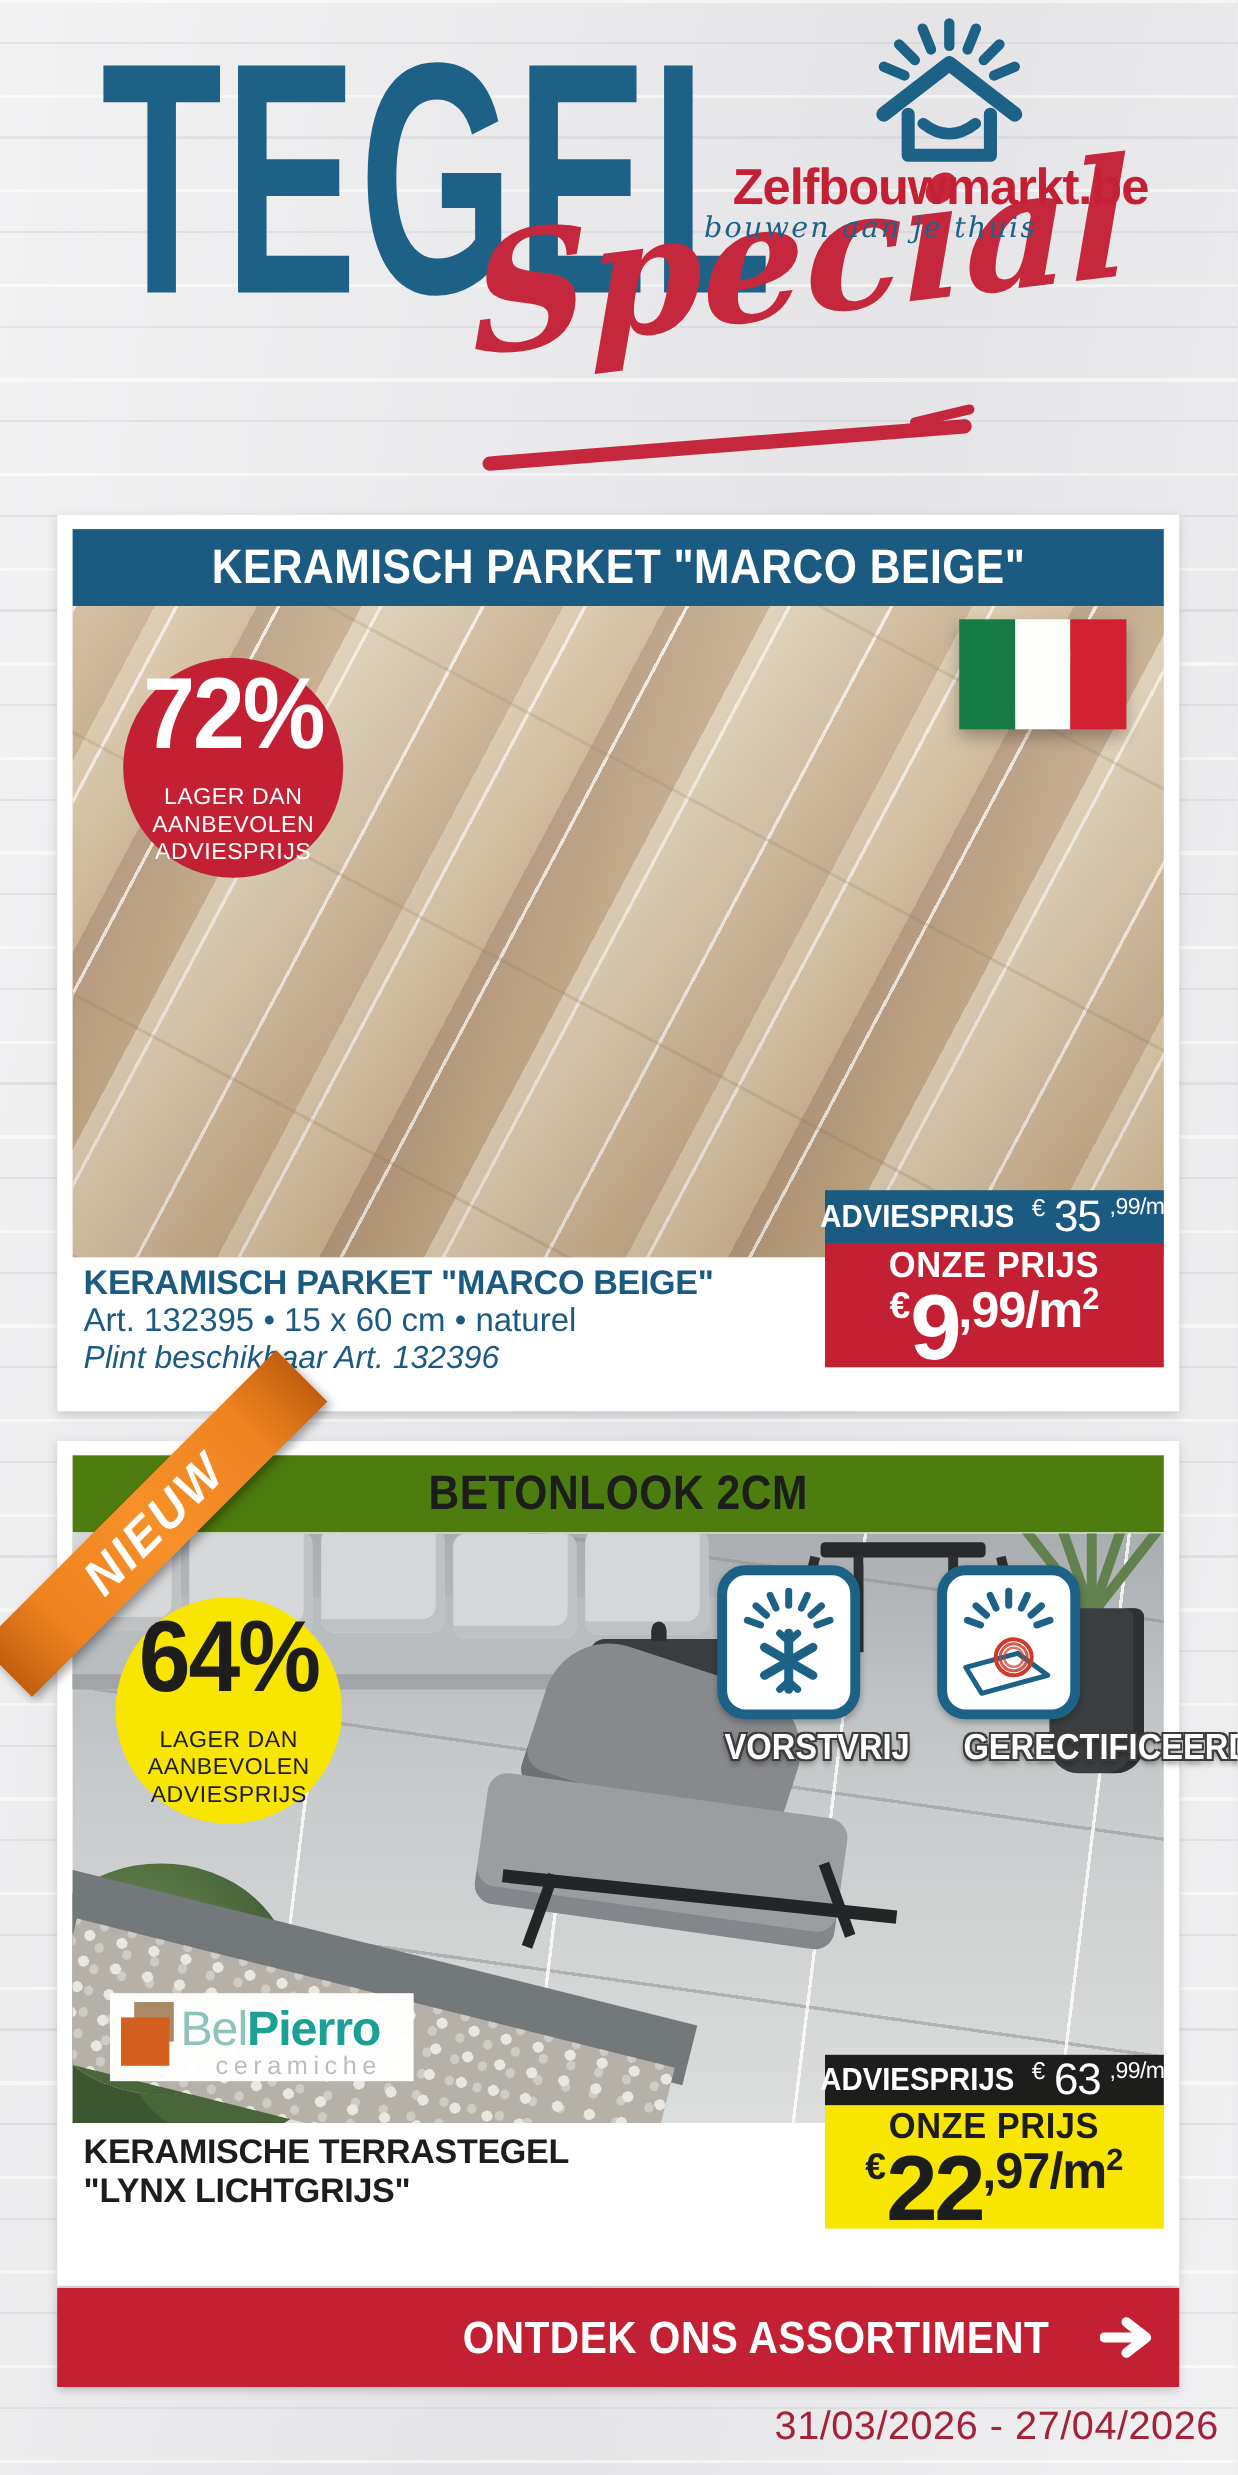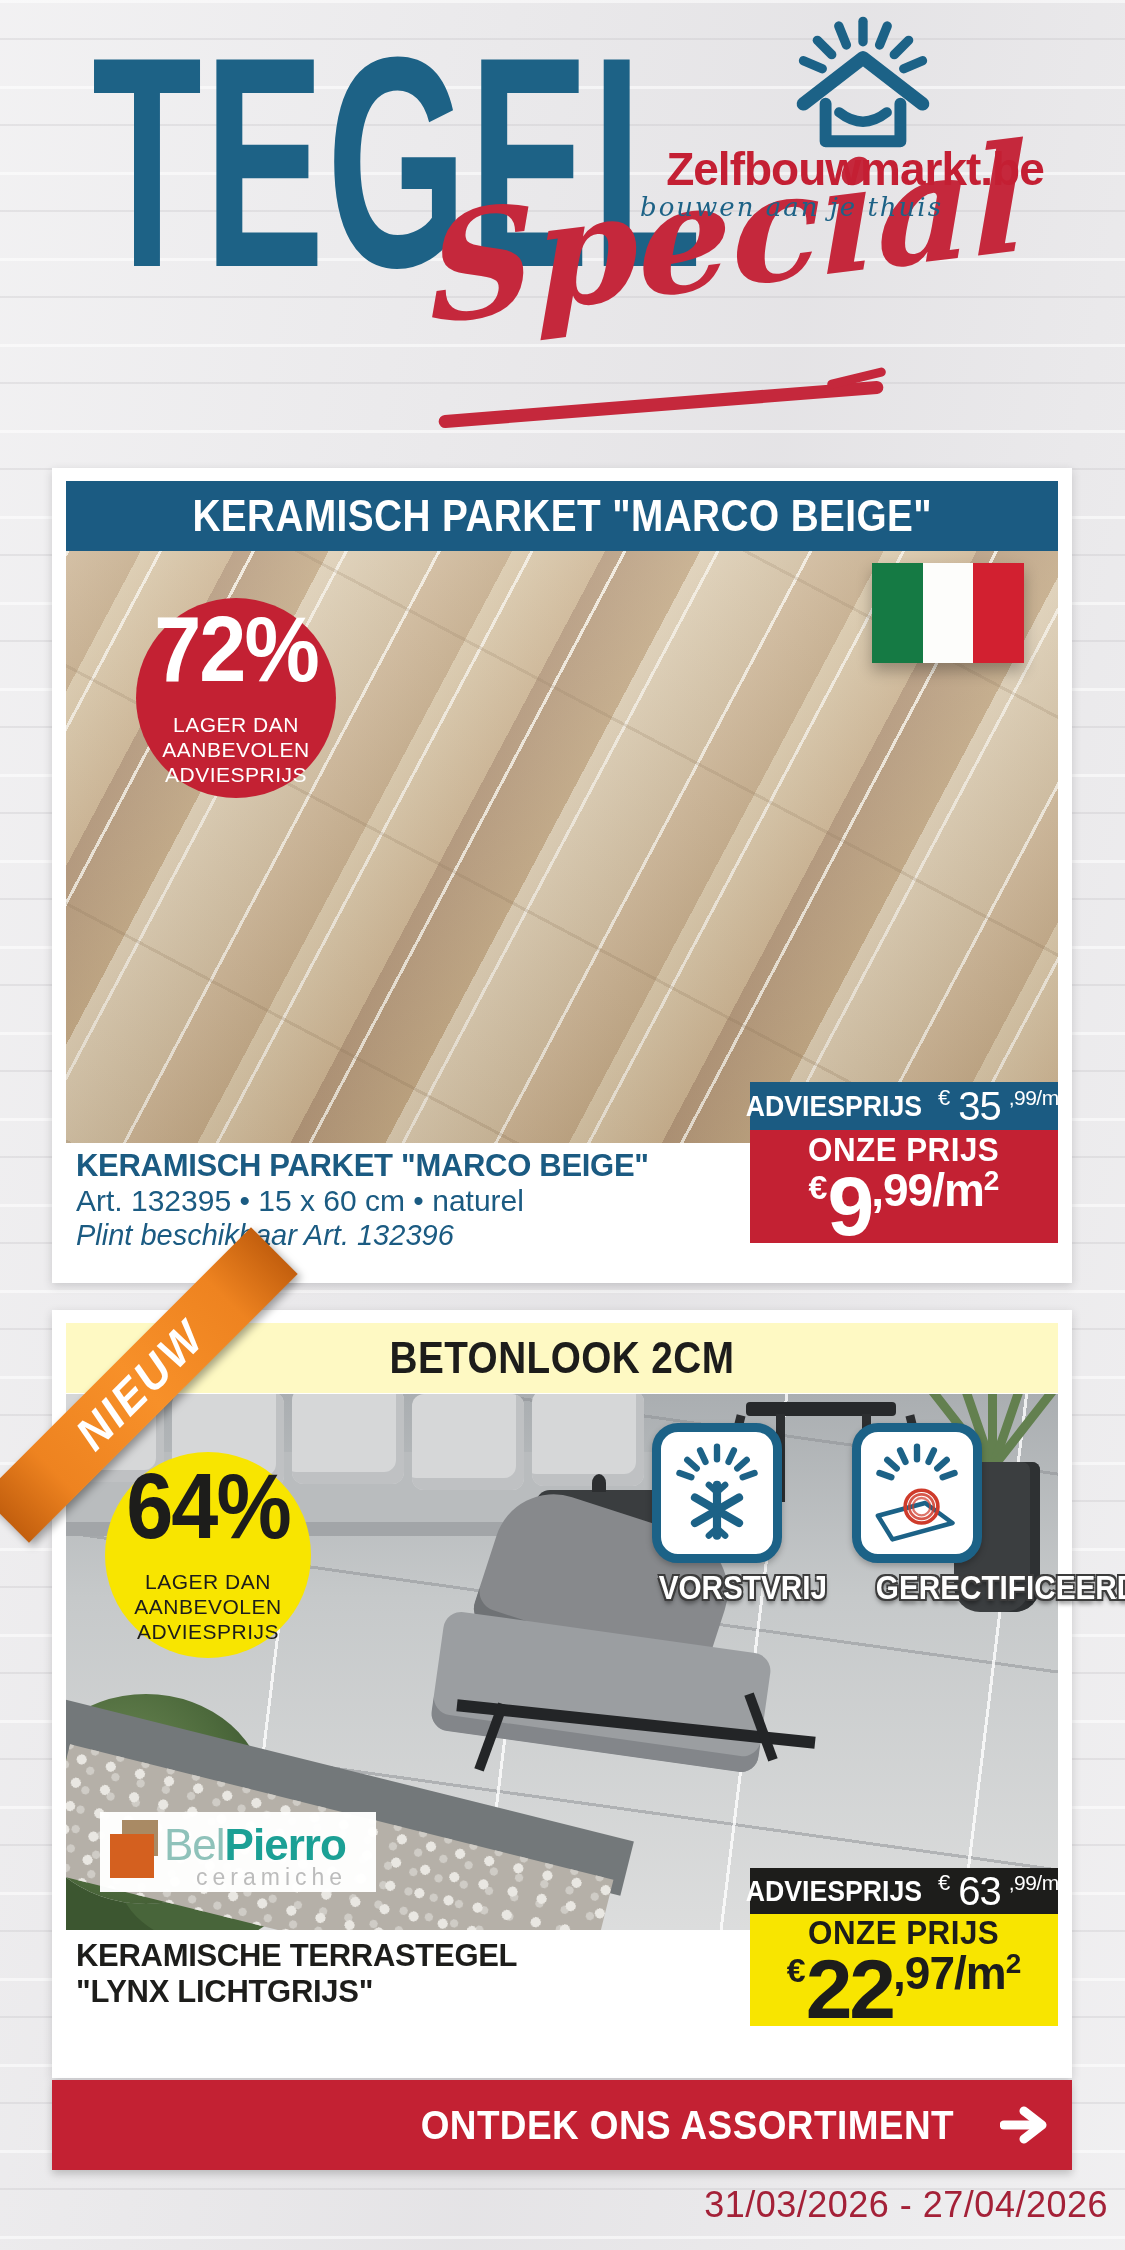--- a/index.html
+++ b/index.html
@@ -42,21 +42,21 @@
   .card{position:absolute;left:52px;width:1020px;background:#fff;box-shadow:0 3px 9px rgba(40,40,45,.18);}
   #card1{top:468px;height:815px;}
   #card2{top:1310px;height:768px;}
   .bar-title{
     position:absolute;left:14px;right:14px;height:70px;
     display:flex;align-items:center;justify-content:center;
   }
   .bar-title .t{font-size:44px;font-weight:700;letter-spacing:.5px;transform:scaleX(.88);white-space:nowrap;}
   #card1 .bar-title{top:13px;background:#1b5b82;}
   #card1 .bar-title .t{color:#fff;}
-  #card2 .bar-title{top:13px;background:#fef9c3;}
+  #card2 .bar-title{top:13px;background:#4d7c0f;}
   #card2 .bar-title .t{color:#1d1d1b;}
   
   .image1{
     position:absolute;left:14px;top:83px;width:992px;height:592px;overflow:hidden;
     background-image:
       linear-gradient(180deg, rgba(255,255,255,.14), rgba(92,70,48,.10)),
       repeating-linear-gradient(28deg, rgba(140,115,85,.22) 0 3px, rgba(0,0,0,0) 3px 210px),
       repeating-linear-gradient(118deg, rgba(242,236,224,.95) 0 3px, rgba(242,236,224,0) 3px 82px),
       repeating-linear-gradient(118deg,
         #cdb697 0px,#c3aa88 66px,#d8c7a9 66px,#ccb492 148px,
@@ -92,21 +92,21 @@
     position:absolute;left:-20px;top:416px;width:560px;height:130px;transform:rotate(14deg);
     background-color:#b5b0a8;
     background-image:radial-gradient(circle 7px, #e9e7e2 70%, rgba(0,0,0,0) 72%),radial-gradient(circle 6px, #cfccc6 70%, rgba(0,0,0,0) 72%);
     background-size:30px 24px,26px 20px;background-position:0 0,13px 11px;
   }
   .shrub{position:absolute;left:-40px;top:300px;width:240px;height:210px;border-radius:50%;
     background:radial-gradient(circle at 40% 40%, #6d8955 0%, #4d6a3c 55%, #33492a 100%);
     box-shadow:60px 70px 0 -30px #48653a, -20px 90px 0 -40px #3c5630;}
   
   .pct-badge{position:absolute;border-radius:50%;display:flex;flex-direction:column;align-items:center;justify-content:center;text-align:center;}
-  #badge72{left:84px;top:130px;width:200px;height:200px;background:#c32133;color:#fff;}
+  #badge72{left:60px;top:130px;width:200px;height:200px;background:#c32133;color:#fff;}
   #badge64{left:53px;top:142px;width:206px;height:206px;background:#f8e500;color:#1d1d1b;}
   .pct{font-size:92px;font-weight:700;line-height:.9;letter-spacing:-2px;transform:scaleX(.92);}
   .pct-lines{font-size:21px;line-height:1.18;margin-top:22px;letter-spacing:.5px;}
   
   .flag{position:absolute;left:820px;top:95px;width:152px;height:100px;display:flex;box-shadow:0 8px 14px rgba(0,0,0,.28);}
   .flag i{flex:1;}
   
   .advies{
     position:absolute;right:14px;width:308px;height:48px;
     display:flex;align-items:center;justify-content:center;gap:8px;color:#fff;

